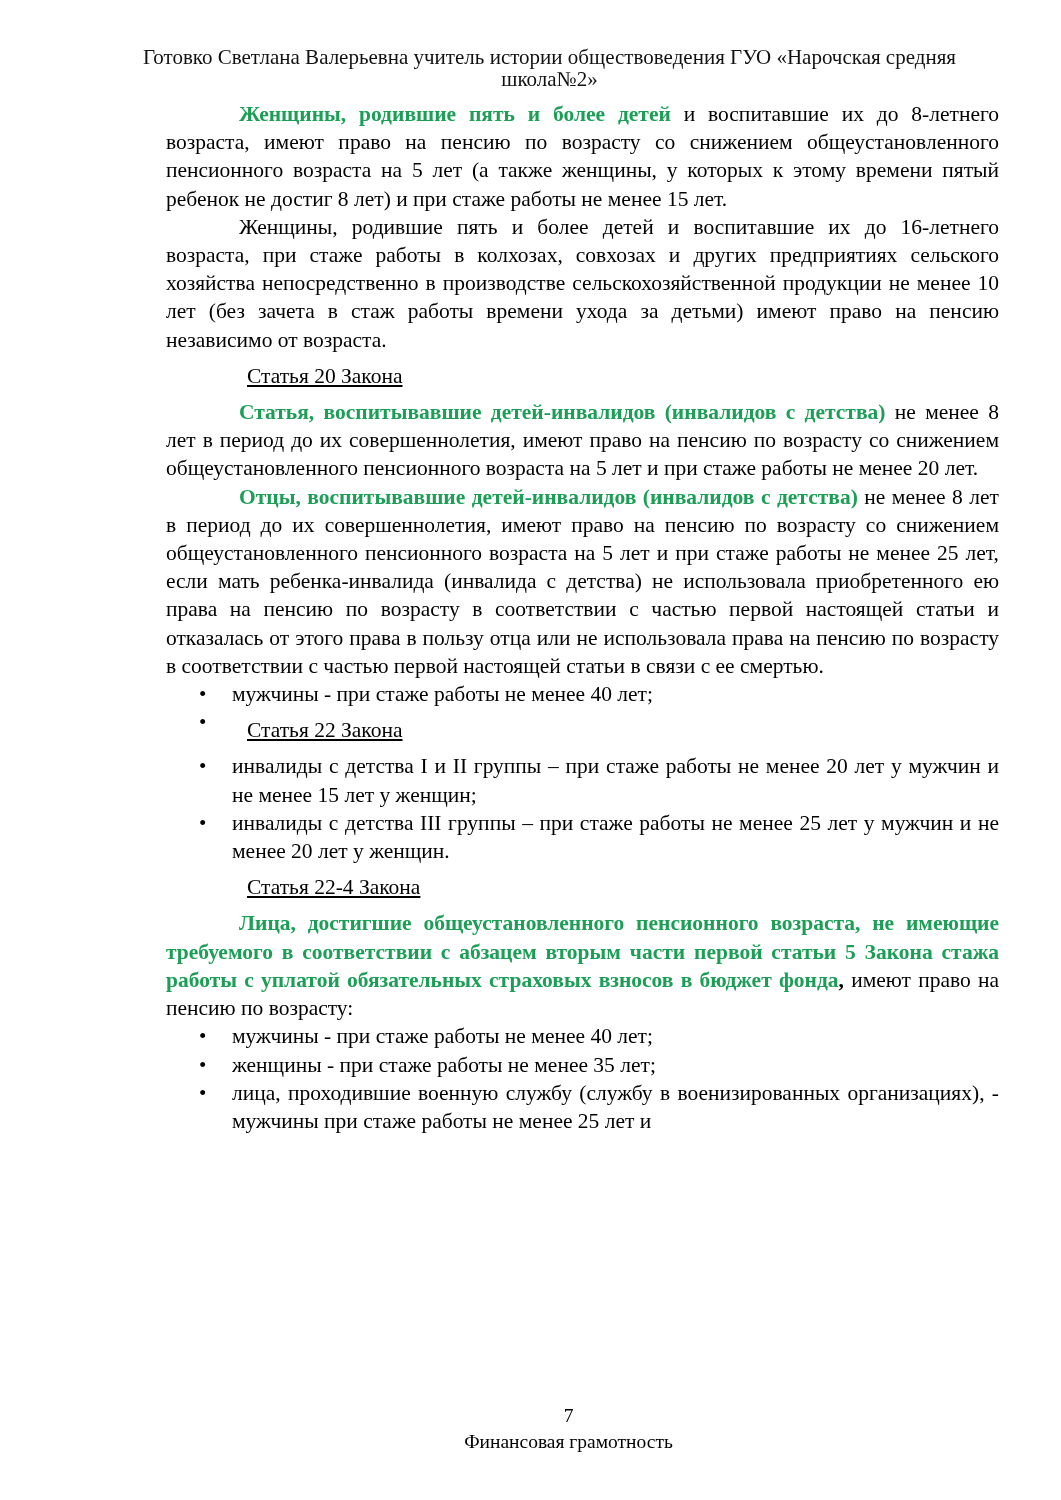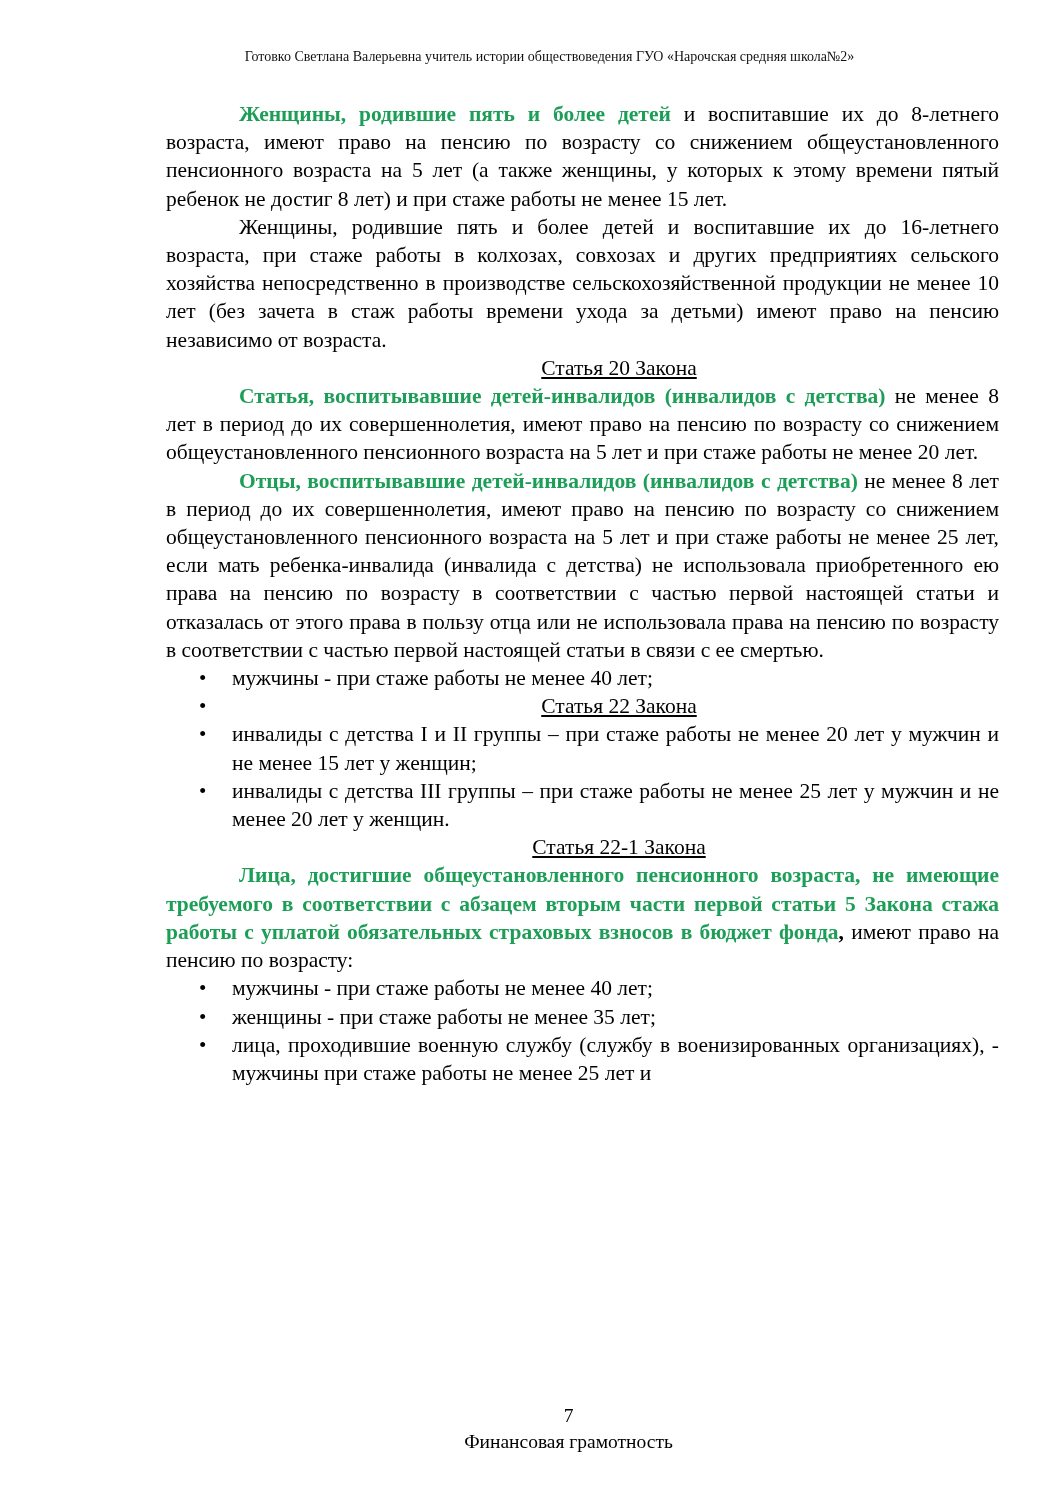--- a/index.html
+++ b/index.html
@@ -11,41 +11,41 @@
     font-family: "Liberation Serif", "DejaVu Serif", serif;
     color: #000000;
     overflow: hidden;
   }
   .doc-header {
     position: absolute;
     top: 46px;
     left: 114px;
     width: 871px;
     text-align: center;
-    font-size: 14px;
+    font-size: 21px;
     line-height: 22px;
     color: #111;
   }
   .doc-body {
     position: absolute;
     top: 100px;
     left: 166px;
     width: 833px;
     font-size: 21.5px;
     line-height: 28.2px;
   }
   .para {
     text-align: justify;
     text-indent: 73px;
     margin: 0;
   }
   .heading {
-    text-align: center;
+    text-align: left;
     text-indent: 73px;
-    margin: 0;
+    margin: 8px;
   }
   .li {
     position: relative;
     text-align: justify;
     padding-left: 66px;
     margin: 0;
   }
   .li .bullet {
     position: absolute;
     left: 33px;
@@ -76,21 +76,21 @@
       <div class="para"><span class="run-g">Женщины, родившие пять и более детей</span><span> и воспитавшие их до 8-летнего возраста, имеют право на пенсию по возрасту со снижением общеустановленного пенсионного возраста на 5 лет (а также женщины, у которых к этому времени пятый ребенок не достиг 8 лет) и при стаже работы не менее 15 лет.</span></div>
       <div class="para"><span>Женщины, родившие пять и более детей и воспитавшие их до 16-летнего возраста, при стаже работы в колхозах, совхозах и других предприятиях сельского хозяйства непосредственно в производстве сельскохозяйственной продукции не менее 10 лет (без зачета в стаж работы времени ухода за детьми) имеют право на пенсию независимо от возраста.</span></div>
       <div class="heading"><span class="run-u">Статья 20 Закона</span></div>
       <div class="para"><span class="run-g">Статья, воспитывавшие детей-инвалидов (инвалидов с детства)</span><span> не менее 8 лет в период до их совершеннолетия, имеют право на пенсию по возрасту со снижением общеустановленного пенсионного возраста на 5 лет и при стаже работы не менее 20 лет.</span></div>
       <div class="para"><span class="run-g">Отцы, воспитывавшие детей-инвалидов (инвалидов с детства)</span><span> не менее 8 лет в период до их совершеннолетия, имеют право на пенсию по возрасту со снижением общеустановленного пенсионного возраста на 5 лет и при стаже работы не менее 25 лет, если мать ребенка-инвалида (инвалида с детства) не использовала приобретенного ею права на пенсию по возрасту в соответствии с частью первой настоящей статьи и отказалась от этого права в пользу отца или не использовала права на пенсию по возрасту в соответствии с частью первой настоящей статьи в связи с ее смертью.</span></div>
       <div class="li"><span class="bullet">•</span><span>мужчины - при стаже работы не менее 40 лет;</span></div>
       <div class="li"><span class="bullet">•</span></div>
       <div class="heading"><span class="run-u">Статья 22 Закона</span></div>
       <div class="li"><span class="bullet">•</span><span>инвалиды с детства I и II группы – при стаже работы не менее 20 лет у мужчин и не менее 15 лет у женщин;</span></div>
       <div class="li"><span class="bullet">•</span><span>инвалиды с детства III группы – при стаже работы не менее 25 лет у мужчин и не менее 20 лет у женщин.</span></div>
-      <div class="heading"><span class="run-u">Статья 22-1 Закона</span></div>
+      <div class="heading"><span class="run-u">Статья 22-4 Закона</span></div>
       <div class="para"><span class="run-g">Лица, достигшие общеустановленного пенсионного возраста, не имеющие требуемого в соответствии с абзацем вторым части первой статьи 5 Закона стажа работы с уплатой обязательных страховых взносов в бюджет фонда</span><span class="run-b">,</span><span> имеют право на пенсию по возрасту:</span></div>
       <div class="li"><span class="bullet">•</span><span>мужчины - при стаже работы не менее 40 лет;</span></div>
       <div class="li"><span class="bullet">•</span><span>женщины - при стаже работы не менее 35 лет;</span></div>
       <div class="li"><span class="bullet">•</span><span>лица, проходившие военную службу (службу в военизированных организациях), - мужчины при стаже работы не менее 25 лет и</span></div>
     </div>
 
   <div class="doc-footer">
     <div>7</div>
     <div>Финансовая грамотность</div>
   </div>

